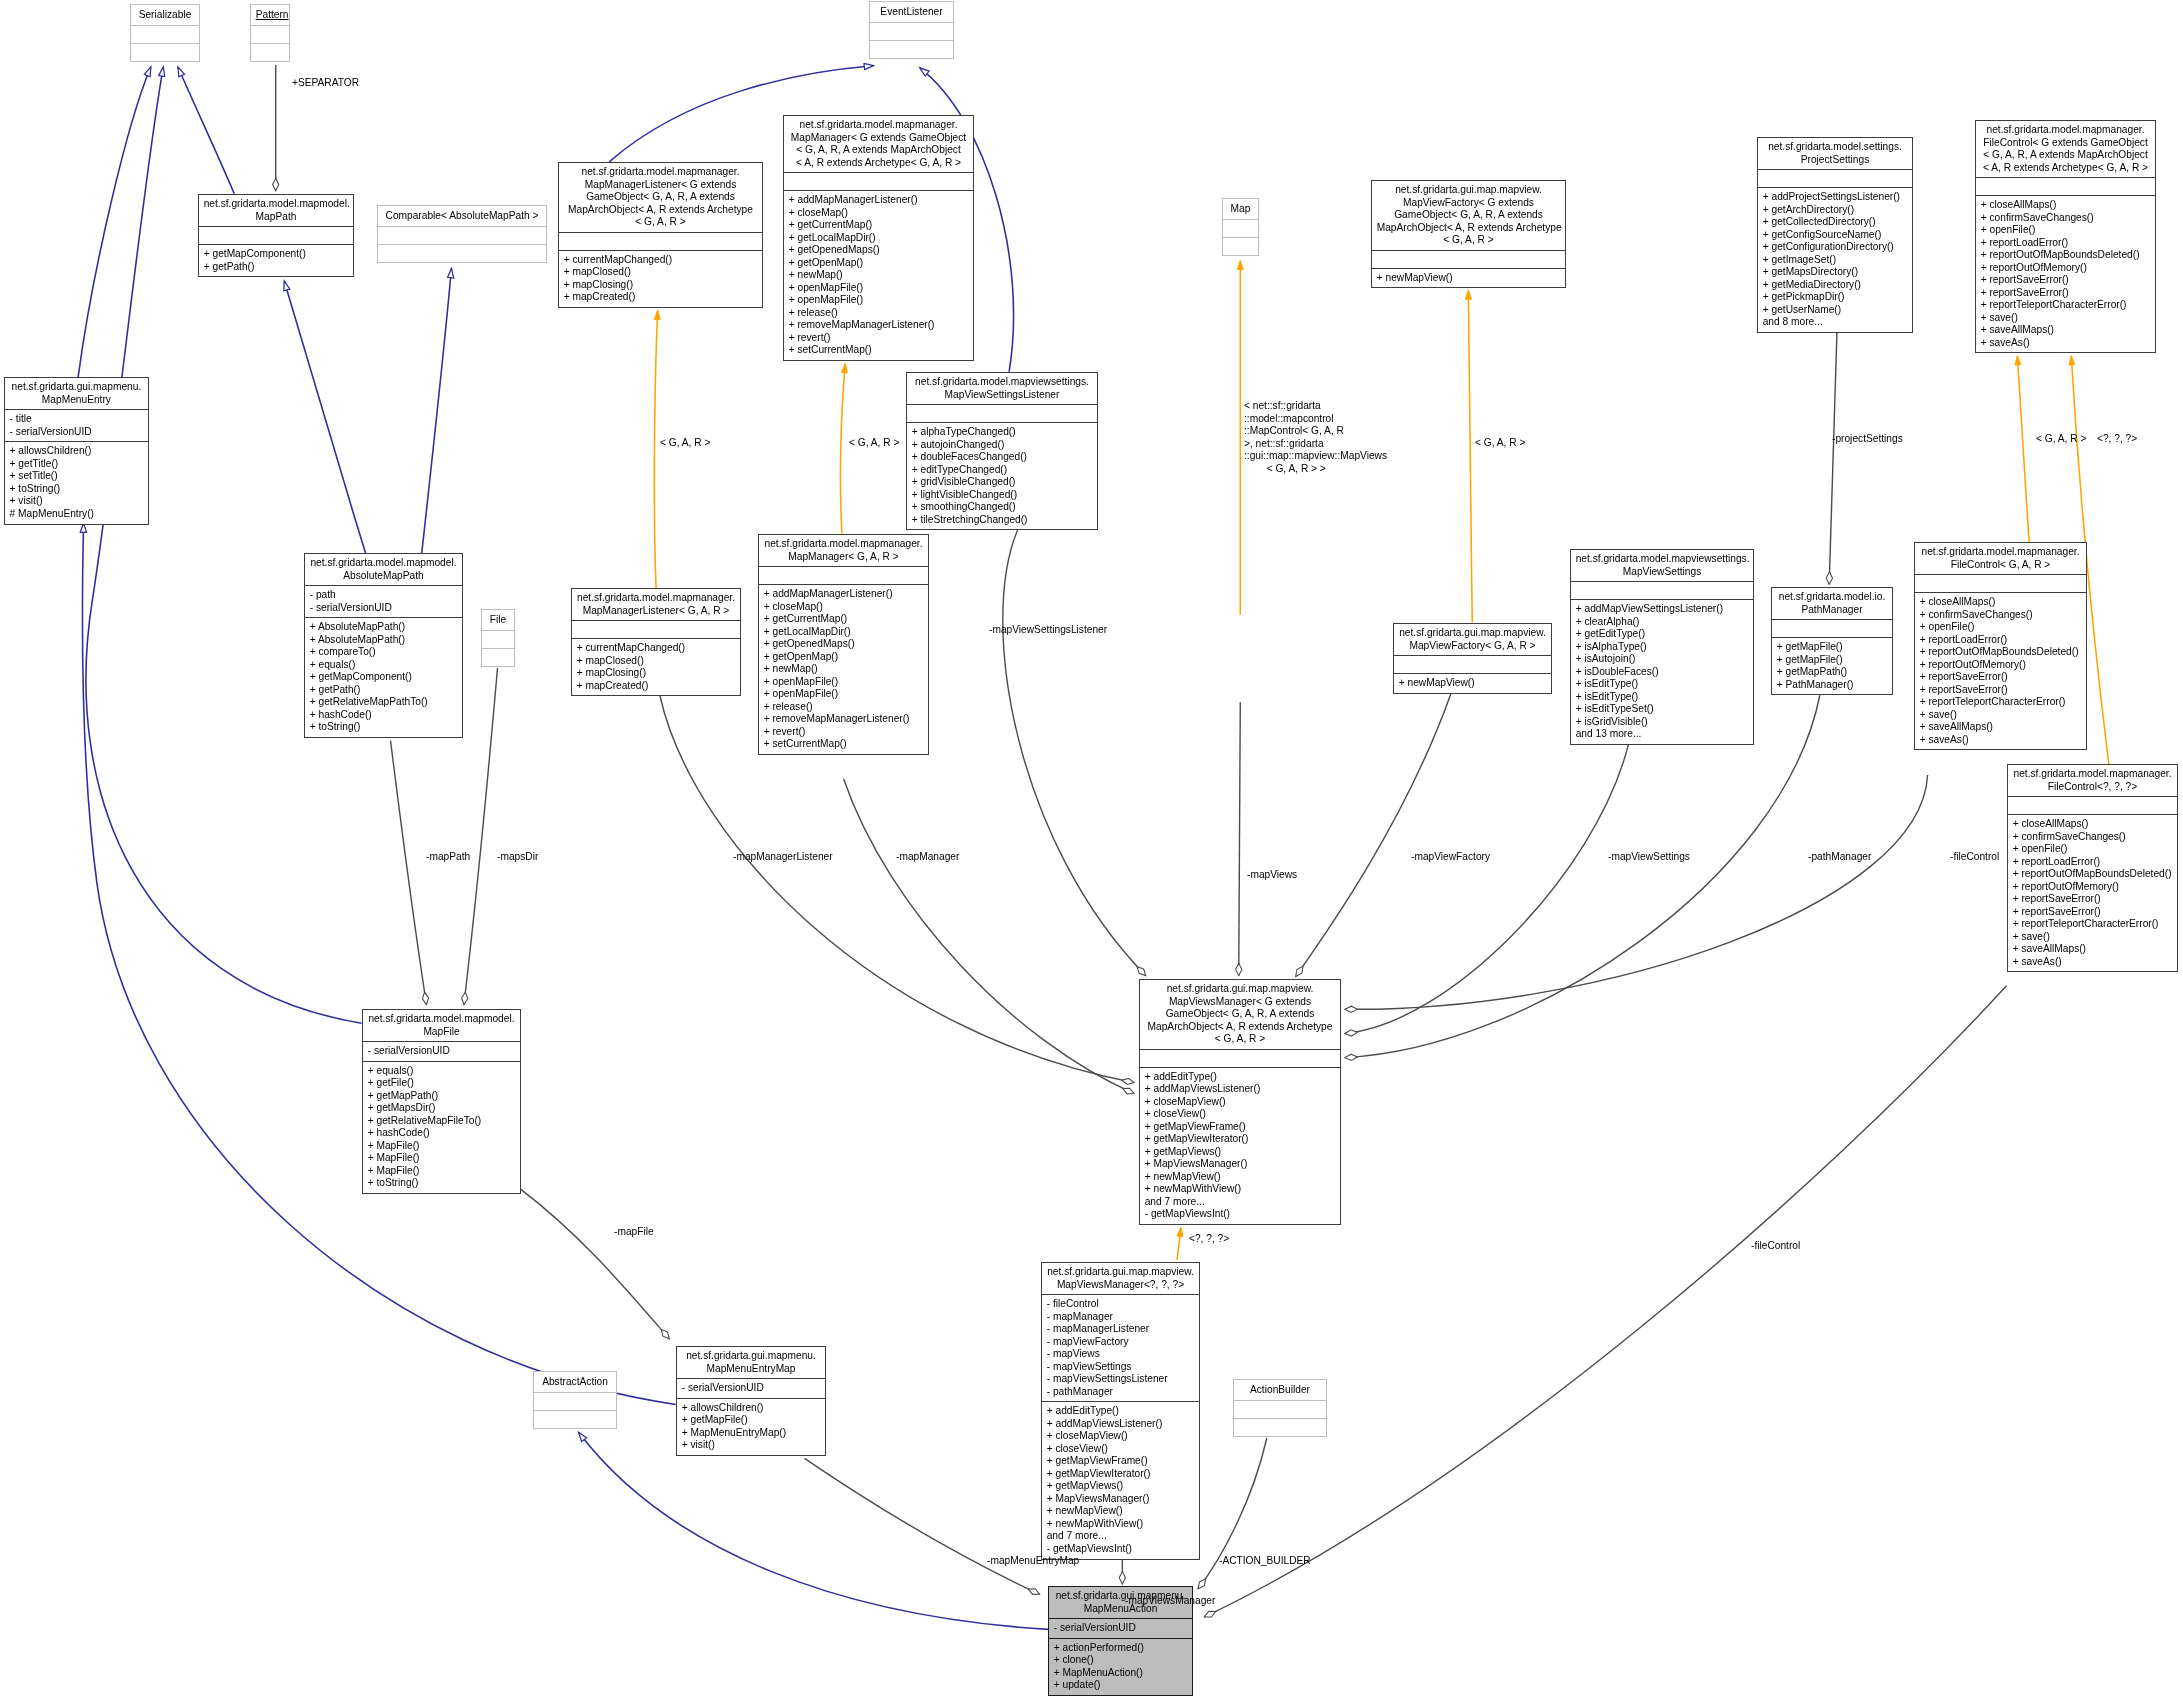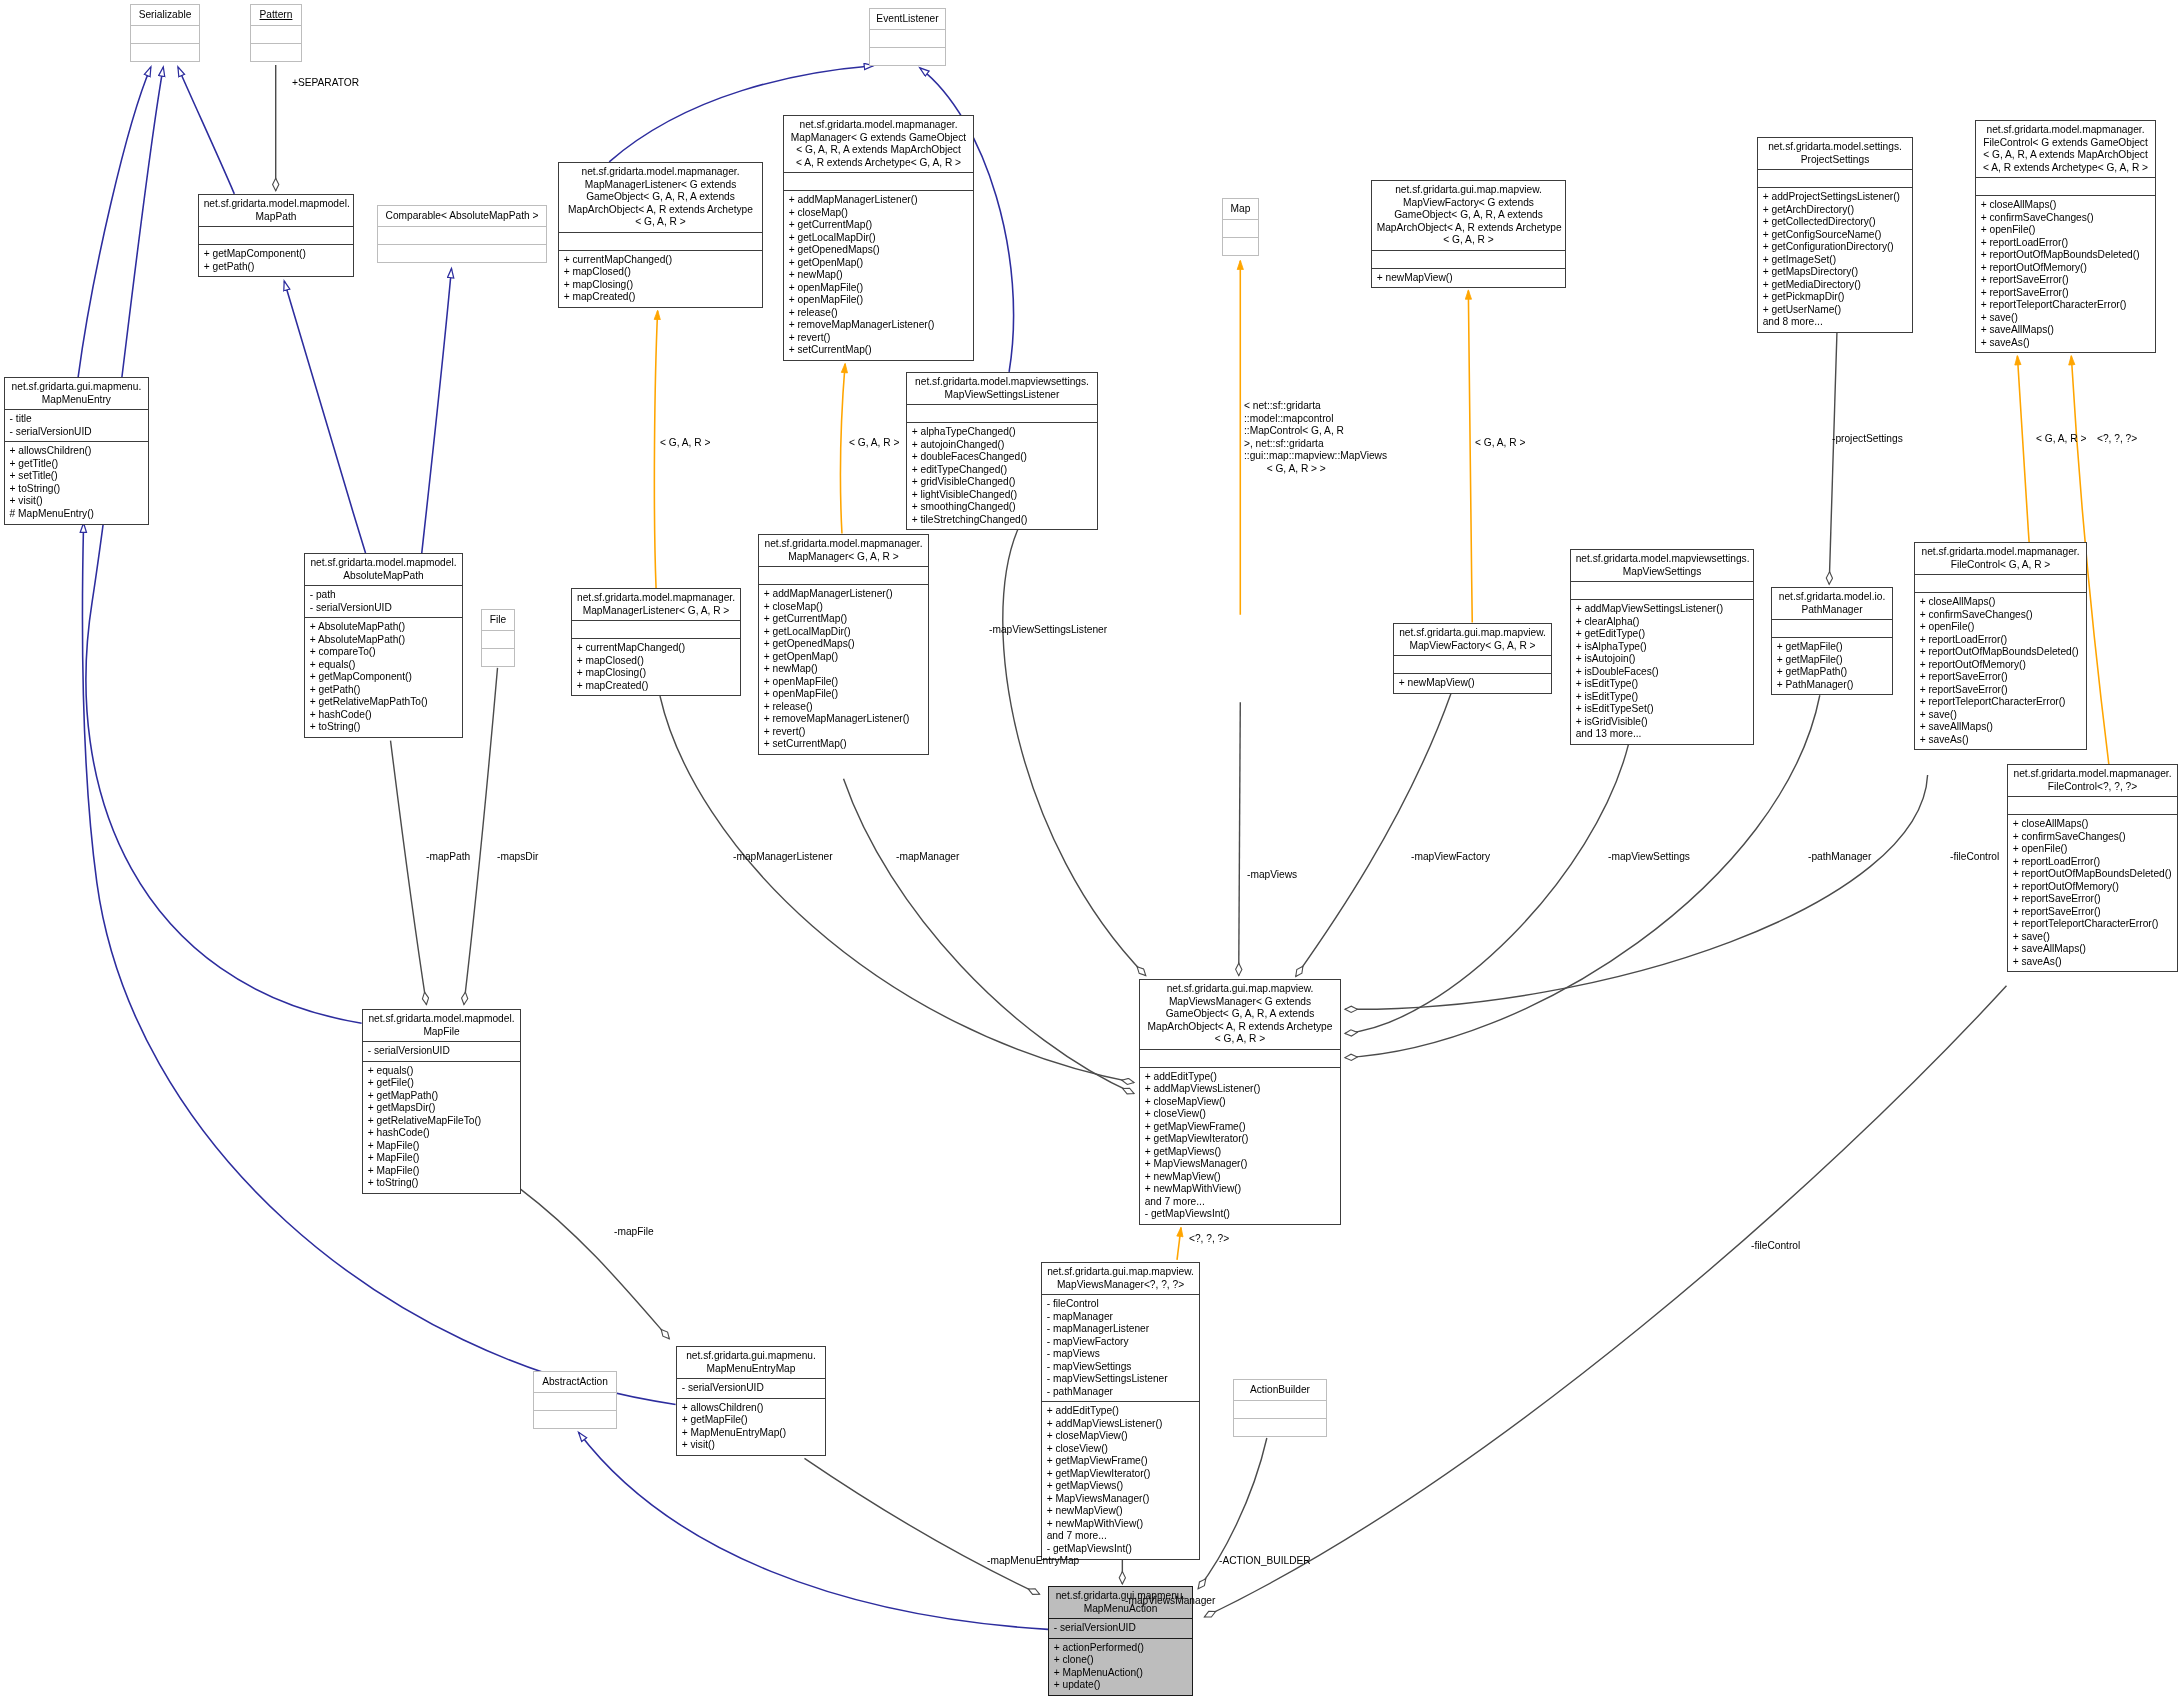--- a/index.html
+++ b/index.html
@@ -80,28 +80,28 @@
       <path d="M 2569,1262 C 2332,1520 1902,1898 1542,2070" class="edge aggregate" marker-end="url(#m-diamond)"></path>
     </svg>
 
 <div class="uml-class ext" style="left: 130px; top: 3.9px; width: 70px;">
       <div class="c">
         <div class="ln">Serializable</div>
       </div>
       <div class="c empty"></div>
       <div class="c empty"></div>
     </div>
-    <div class="uml-class ext" style="left: 250px; top: 3.9px; width: 52px; text-decoration: underline;">
+    <div class="uml-class ext" style="left: 250px; top: 3.9px; width: 40px; text-decoration: underline;">
       <div class="c">
         <div class="ln">Pattern</div>
       </div>
       <div class="c empty"></div>
       <div class="c empty"></div>
     </div>
-    <div class="uml-class ext" style="left: 869px; top: 8px; width: 77px;">
+    <div class="uml-class ext" style="left: 869px; top: 1px; width: 85px;">
       <div class="c">
         <div class="ln">EventListener</div>
       </div>
       <div class="c empty"></div>
       <div class="c empty"></div>
     </div>
     <div class="uml-class " style="left: 198px; top: 194px; width: 156px;">
       <div class="c">
         <div class="ln">net.sf.gridarta.model.mapmodel.</div>
         <div class="ln">MapPath</div>

